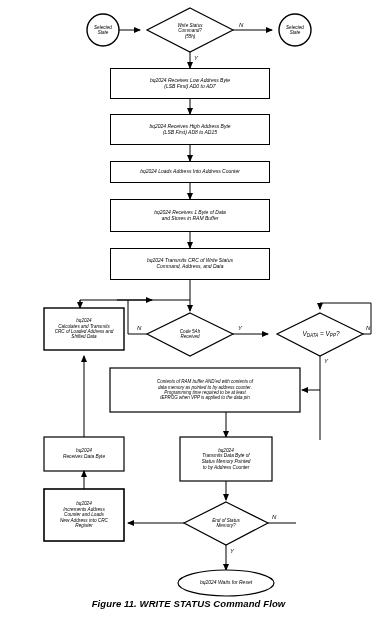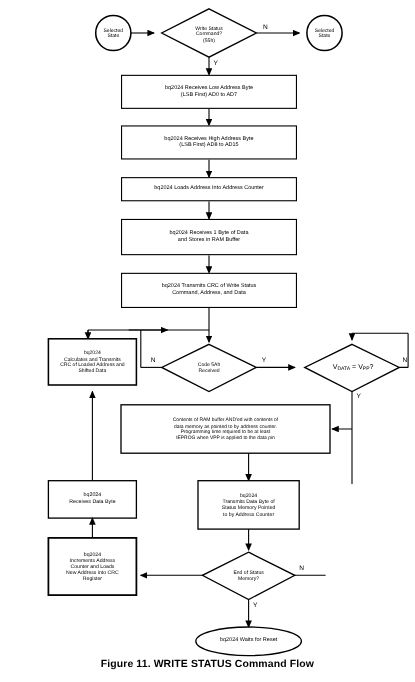--- a/index.html
+++ b/index.html
@@ -3,21 +3,21 @@
 <meta charset="utf-8">
 <style>
   html,body{margin:0;padding:0;background:#ffffff;}
   body{
     width:377px;height:620px;
     font-family:"Liberation Sans", sans-serif;
     color:#000;
     position:relative;
     overflow:hidden;
   }
-  #canvas{position:absolute;left:0;top:0;width:377px;height:580px;}
+  #canvas{position:absolute;left:0;top:0;width:377px;height:580px;font-style:italic;}
   .node{position:absolute;box-sizing:border-box;display:flex;align-items:center;justify-content:center;text-align:center;}
   .rect{border:1.2px solid #000;background:#fff;}
   .txt{line-height:1.18;padding:0 2px;}
   .lbl{position:absolute;font-size:6px;color:#000;}
   .dia-label{position:absolute;display:flex;align-items:center;justify-content:center;text-align:center;line-height:1.15;pointer-events:none;}
   .term{position:absolute;display:flex;align-items:center;justify-content:center;text-align:center;line-height:1.15;}
   .caption{position:absolute;width:100%;text-align:center;font-weight:bold;font-size:9.5px;letter-spacing:.1px;}
   sub{font-size:.72em;vertical-align:-0.25em;}
 </style>
 </head>

